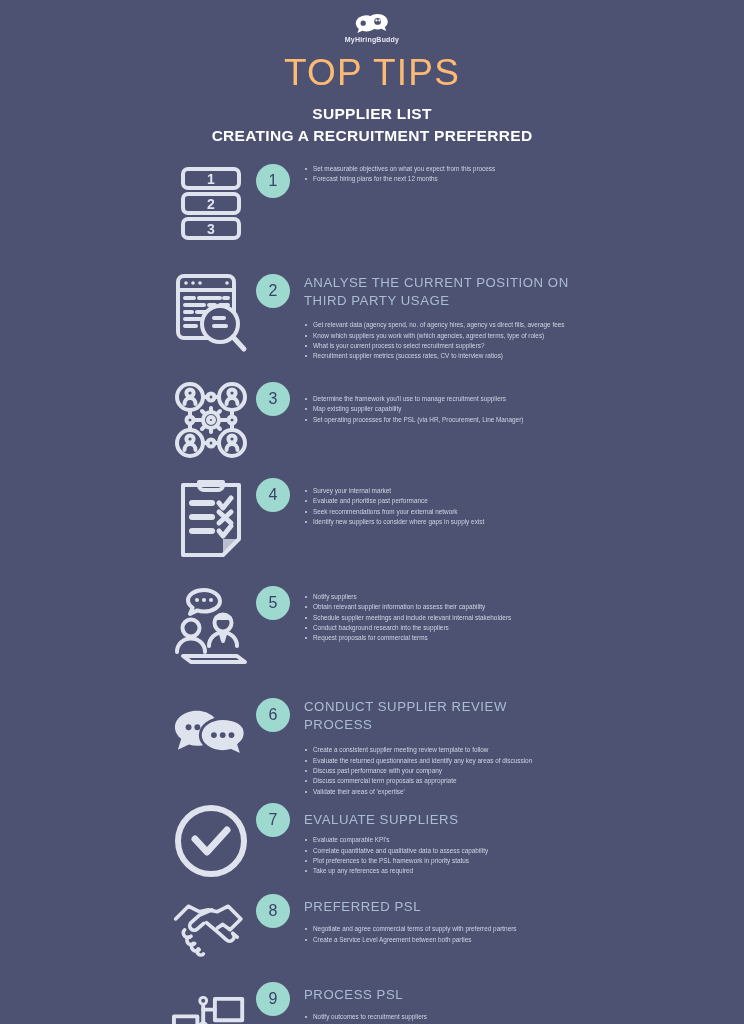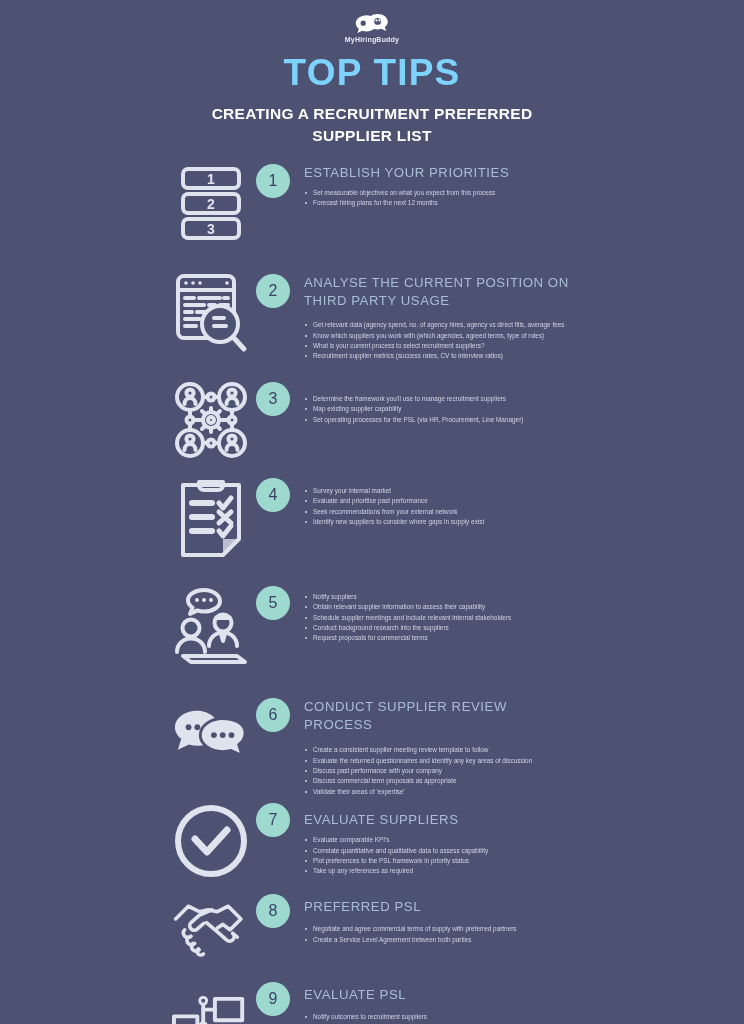--- a/index.html
+++ b/index.html
@@ -22,21 +22,21 @@
   .logo-wrap {
     display: flex; flex-direction: column; align-items: center;
     justify-content: center; height: 40px;
   }
   .logo-mark { display: block; }
   .logo-text {
     font-size: 7px; font-weight: bold; color: #e8eaf2;
     letter-spacing: .2px; margin-top: 1px;
   }
   .top-title {
-    font-size: 37px; font-weight: bold; color: #7dd3fc;
+    font-size: 37px; font-weight: normal; color: #fdba74;
     letter-spacing: 1.2px; margin-top: 6px; line-height: 1.05;
   }
   .sub-title {
     font-size: 15.5px; font-weight: bold; color: #ffffff;
     letter-spacing: .3px; line-height: 1.45; margin-top: 10px;
   }
 
   
   .steps { margin-top: 14px; }
   .step {
@@ -109,41 +109,40 @@
           <path d="M24.6 1c-5.6 0-10.2 3.4-10.2 7.7s4.6 7.7 10.2 7.7c1.3 0 2.6-.2 3.8-.6l4.8 2.1-1.4-3.8c1.8-1.4 3-3.3 3-5.4C34.8 4.4 30.2 1 24.6 1z" fill="#ffffff"></path>
           <circle cx="24.6" cy="8.4" r="3.4" fill="#4e5272"></circle>
           <circle cx="23.4" cy="7.4" r="1.1" fill="#ffffff"></circle>
           <circle cx="26.4" cy="7.4" r="1.1" fill="#ffffff"></circle>
         </svg>
       </span>
       <span class="logo-text">MyHiringBuddy</span>
     </div>
     <div class="top-title">TOP TIPS</div>
     <div class="sub-title">
+      <div>SUPPLIER LIST</div>
       <div>CREATING A RECRUITMENT PREFERRED</div>
-      <div>SUPPLIER LIST</div>
     </div>
   </div>
 
   <div class="steps">
 
     <div class="step" style="margin-top:2px;min-height:100px">
       <div class="icon-cell" style="top:4px">
         <svg width="62" height="76" viewBox="0 0 62 76">
           <rect x="3" y="3" width="56" height="19" rx="5" class="ln2"></rect>
           <rect x="3" y="28" width="56" height="19" rx="5" class="ln2"></rect>
           <rect x="3" y="53" width="56" height="19" rx="5" class="ln2"></rect>
           <text class="tx" x="31" y="18" font-size="14" text-anchor="middle">1</text>
           <text class="tx" x="31" y="43" font-size="14" text-anchor="middle">2</text>
           <text class="tx" x="31" y="68" font-size="14" text-anchor="middle">3</text>
         </svg>
       </div>
       <div class="num-badge">1</div>
       <div class="body-cell">
-        <div class="step-title">ESTABLISH YOUR PRIORITIES</div>
         <ul class="bullets">
           <li>Set measurable objectives on what you expect from this process</li>
           <li>Forecast hiring plans for the next 12 months</li>
         </ul>
       </div>
     </div>
 
     <div class="step" style="margin-top:10px;min-height:100px">
       <div class="icon-cell" style="top:0">
         <svg width="74" height="82" viewBox="0 0 74 82">
@@ -367,21 +366,21 @@
           <line x1="32" y1="17" x2="44" y2="17" class="ln2"></line>
           <line x1="32" y1="49" x2="44" y2="49" class="ln2"></line>
           <circle cx="32" cy="8" r="3.5" fill="#4e5272" stroke="#dfe3ee" stroke-width="3"></circle>
           <circle cx="32" cy="34" r="3.5" fill="#4e5272" stroke="#dfe3ee" stroke-width="3"></circle>
           <circle cx="32" cy="49" r="3.5" fill="#4e5272" stroke="#dfe3ee" stroke-width="3"></circle>
           <circle cx="32" cy="72" r="3.5" fill="#4e5272" stroke="#dfe3ee" stroke-width="3"></circle>
         </svg>
       </div>
       <div class="num-badge">9</div>
       <div class="body-cell" style="padding-top:6px">
-        <div class="step-title">EVALUATE PSL</div>
+        <div class="step-title">PROCESS PSL</div>
         <ul class="bullets" style="margin-top:8px">
           <li>Notify outcomes to recruitment suppliers</li>
           <li>Set expectations with PSL suppliers</li>
 
         </ul>
       </div>
     </div>
 
   </div>
 </div>

